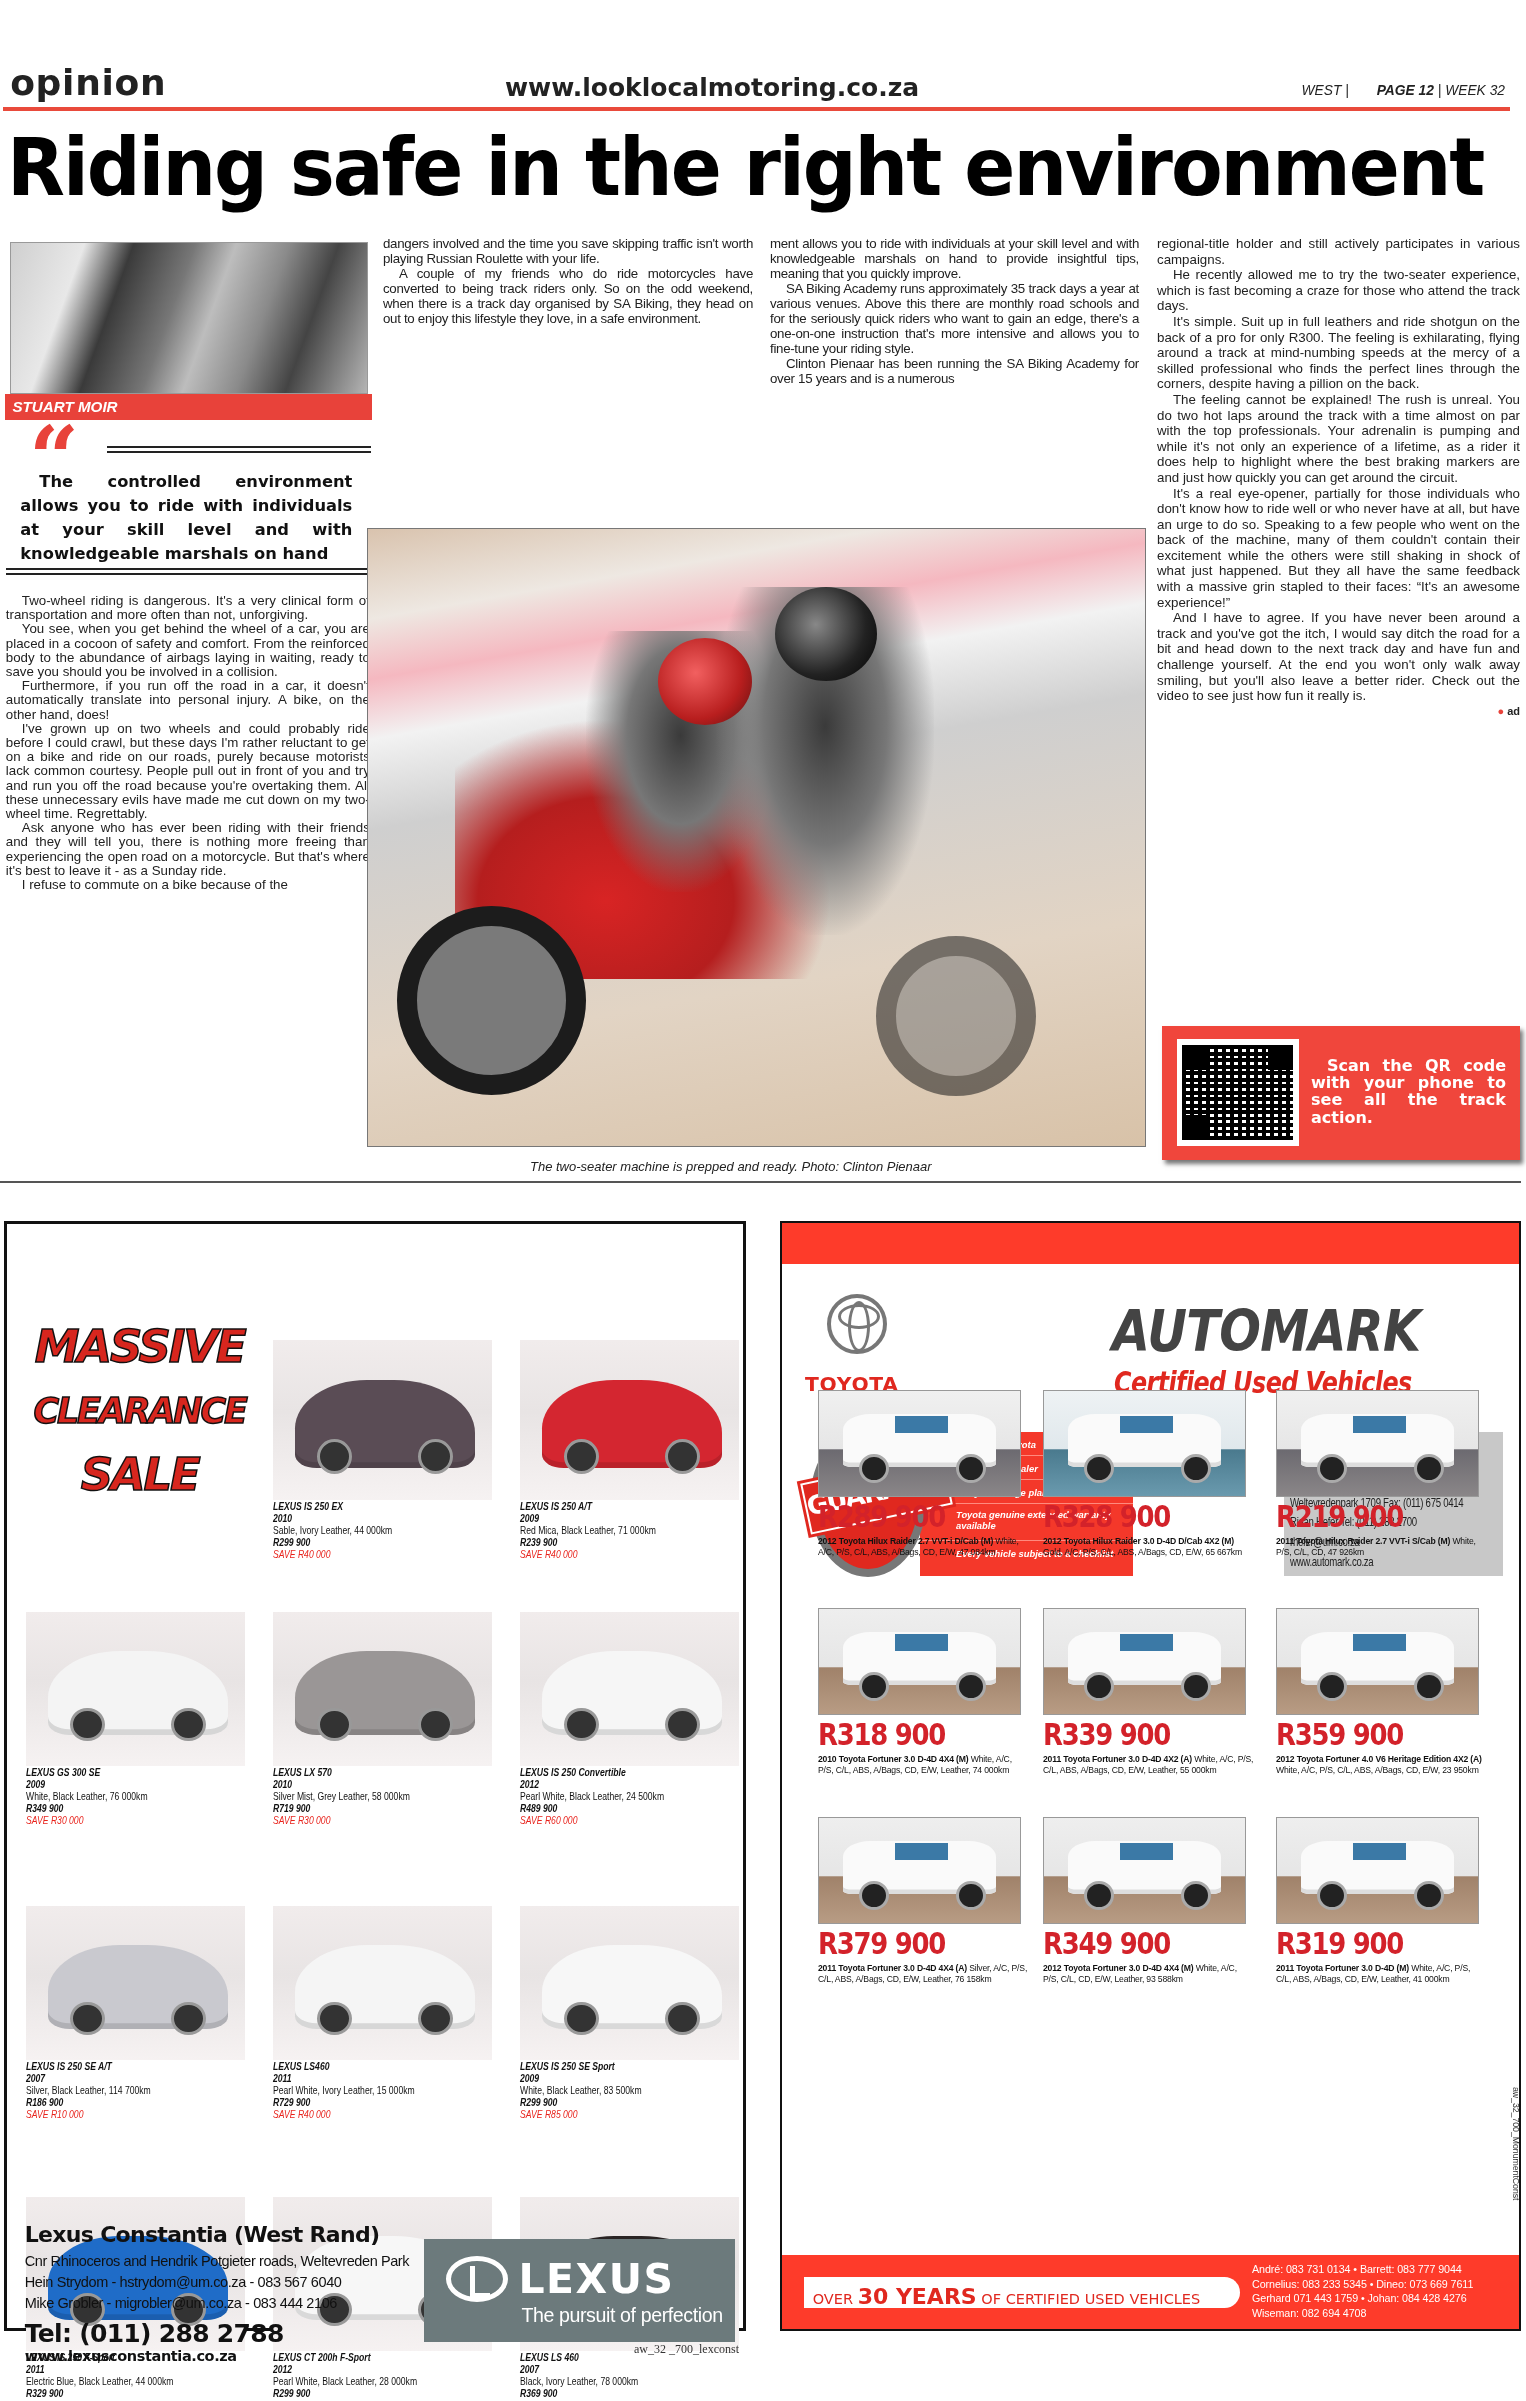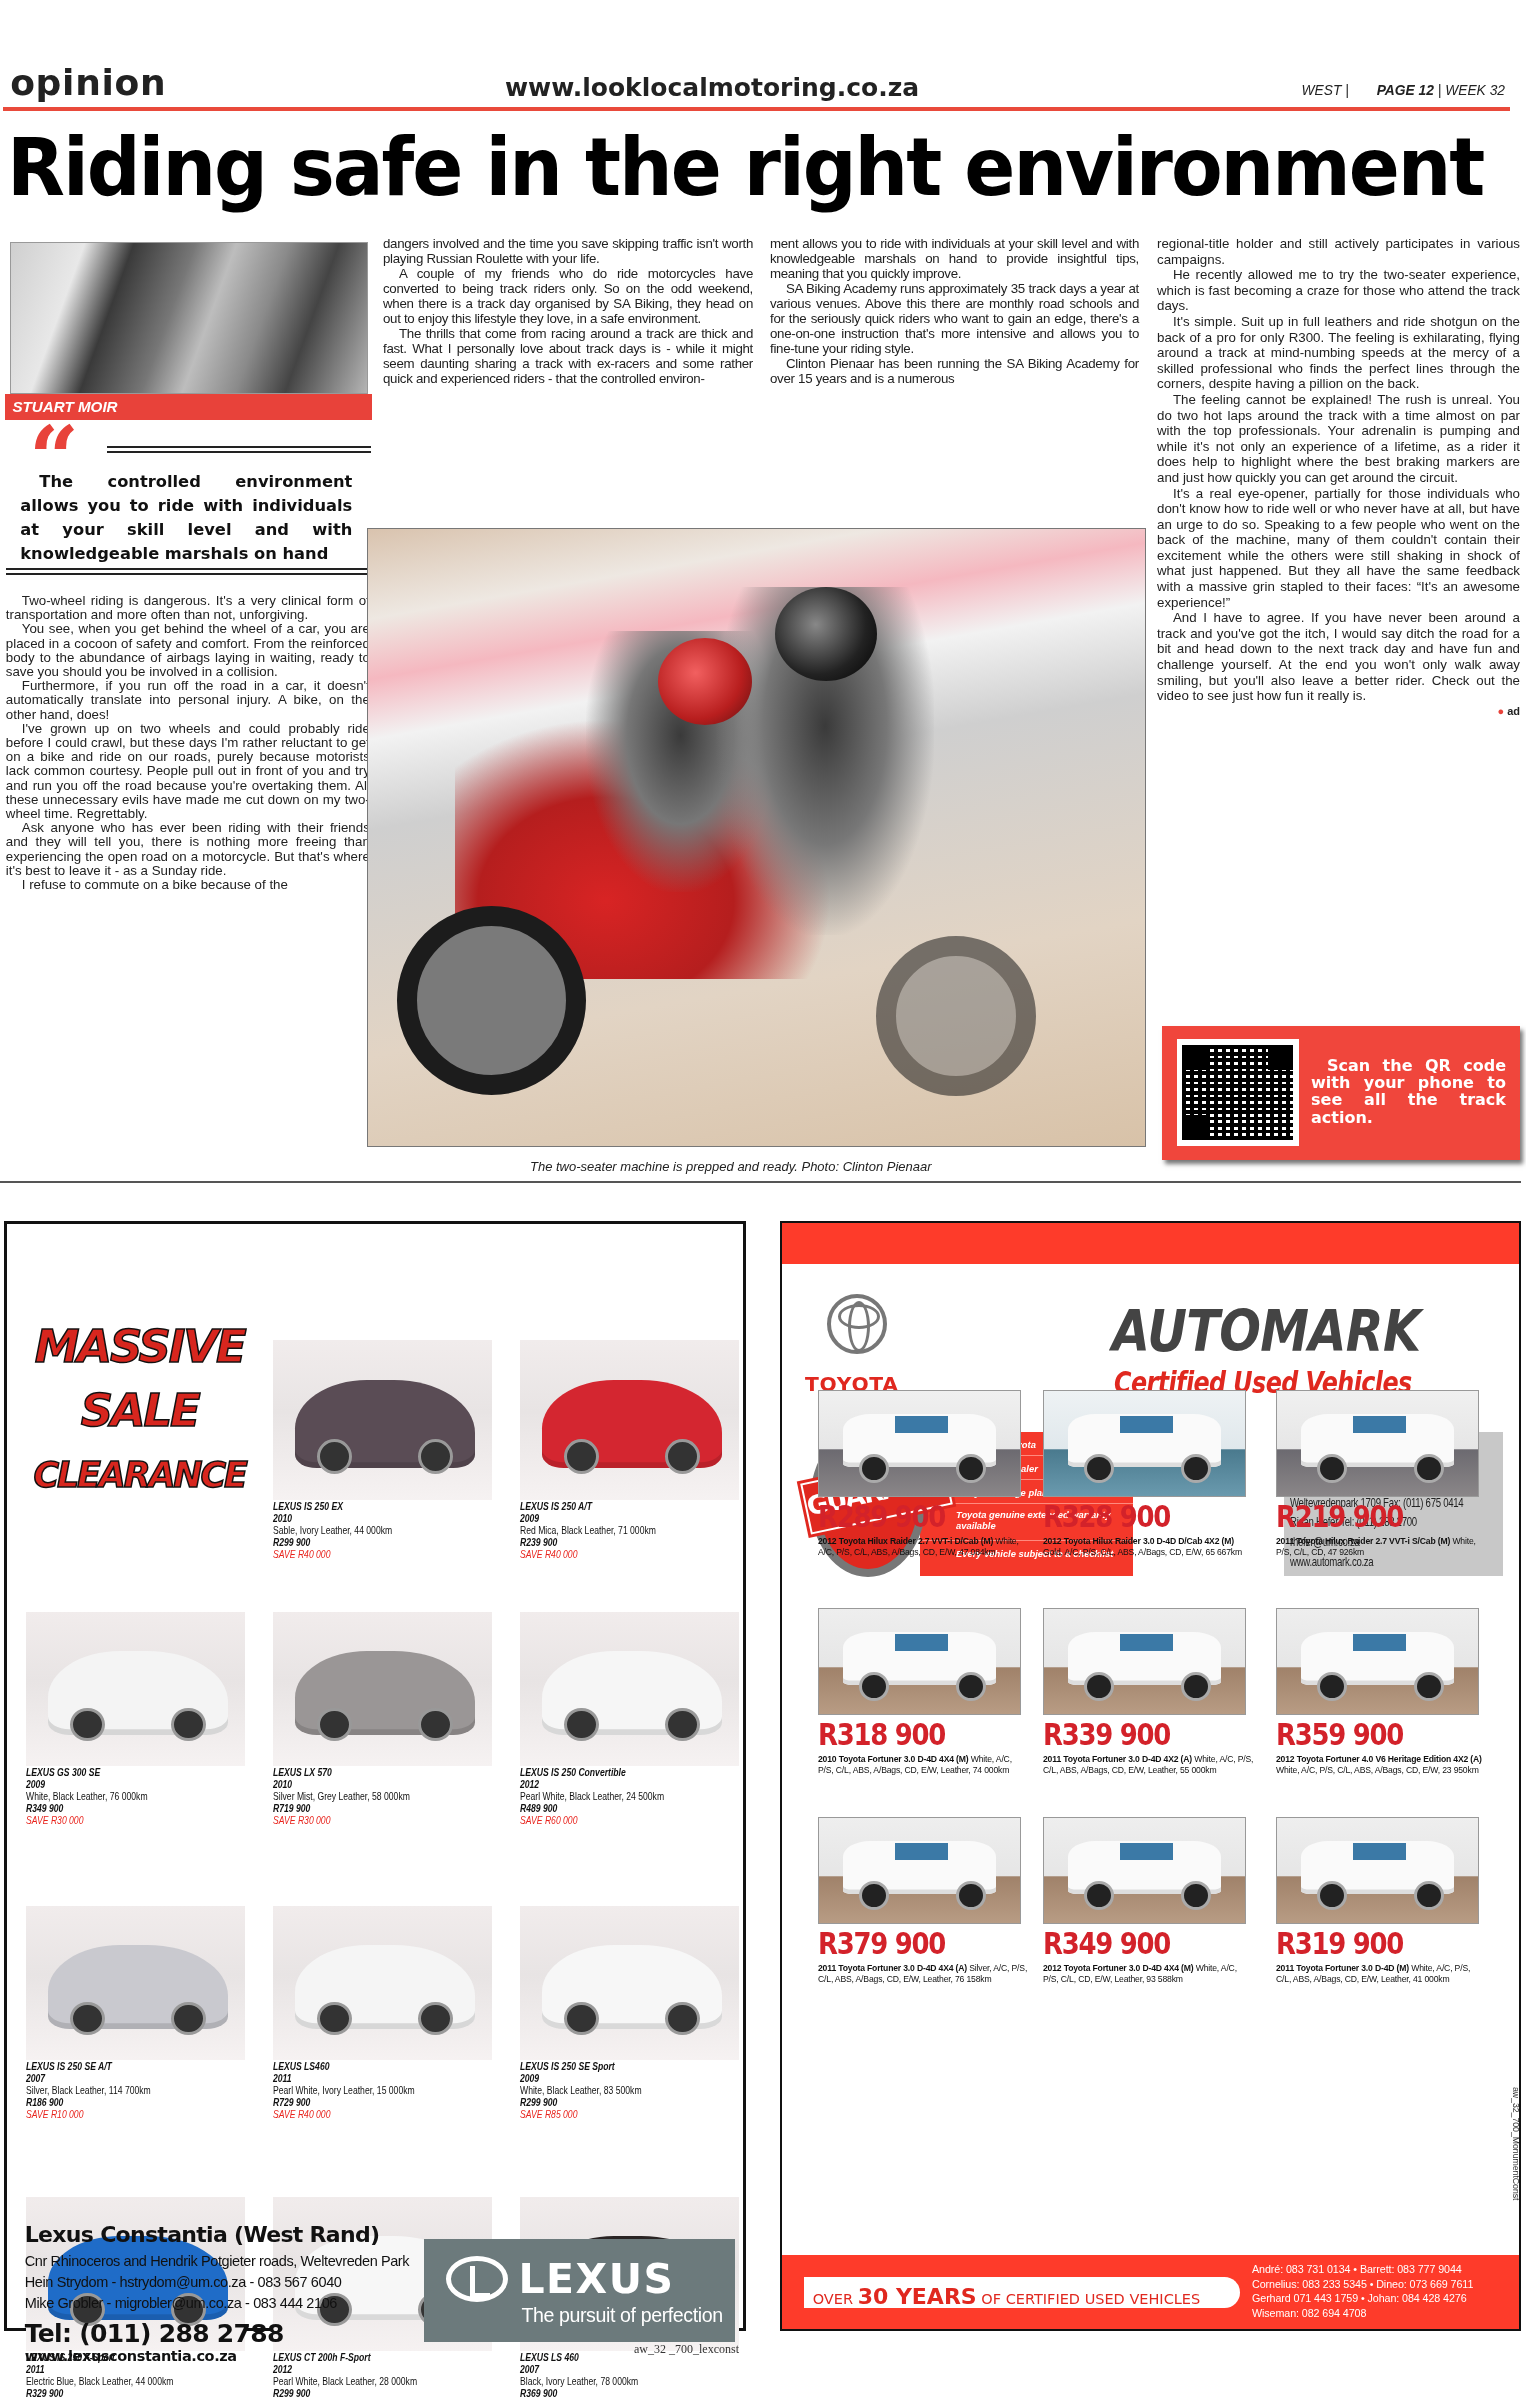--- a/index.html
+++ b/index.html
@@ -138,21 +138,20 @@
   <p>Two-wheel riding is dangerous. It's a very clinical form of transportation and more often than not, unforgiving.</p>
   <p>You see, when you get behind the wheel of a car, you are placed in a cocoon of safety and comfort. From the reinforced body to the abundance of airbags laying in waiting, ready to save you should you be involved in a collision.</p>
   <p>Furthermore, if you run off the road in a car, it doesn't automatically translate into personal injury. A bike, on the other hand, does!</p>
   <p>I've grown up on two wheels and could probably ride before I could crawl, but these days I'm rather reluctant to get on a bike and ride on our roads, purely because motorists lack common courtesy. People pull out in front of you and try and run you off the road because you're overtaking them. All these unnecessary evils have made me cut down on my two-wheel time. Regrettably.</p>
   <p>Ask anyone who has ever been riding with their friends and they will tell you, there is nothing more freeing than experiencing the open road on a motorcycle. But that's where it's best to leave it - as a Sunday ride.</p>
   <p>I refuse to commute on a bike because of the</p>
 </div>
 <div class="abs col col2">
   <p class="noindent">dangers involved and the time you save skipping traffic isn't worth playing Russian Roulette with your life.</p>
   <p>A couple of my friends who do ride motorcycles have converted to being track riders only. So on the odd weekend, when there is a track day organised by SA Biking, they head on out to enjoy this lifestyle they love, in a safe environment.</p>
-  <p>The thrills that come from racing around a track are thick and fast. What I personally love about track days is - while it might seem daunting sharing a track with ex-racers and some rather quick and experienced riders - that the controlled environ-</p>
 </div>
 <div class="abs col col3">
   <p class="noindent">ment allows you to ride with individuals at your skill level and with knowledgeable marshals on hand to provide insightful tips, meaning that you quickly improve.</p>
   <p>SA Biking Academy runs approximately 35 track days a year at various venues. Above this there are monthly road schools and for the seriously quick riders who want to gain an edge, there's a one-on-one instruction that's more intensive and allows you to fine-tune your riding style.</p>
   <p>Clinton Pienaar has been running the SA Biking Academy for over 15 years and is a numerous</p>
 </div>
 <div class="abs col col4">
   <p class="noindent">regional-title holder and still actively participates in various campaigns.</p>
   <p>He recently allowed me to try the two-seater experience, which is fast becoming a craze for those who attend the track days.</p>
   <p>It's simple. Suit up in full leathers and ride shotgun on the back of a pro for only R300. The feeling is exhilarating, flying around a track at mind-numbing speeds at the mercy of a skilled professional who finds the perfect lines through the corners, despite having a pillion on the back.</p>
@@ -178,22 +177,22 @@
       <div class="qr-grid"></div>
     </div>
   <div class="qr-text">Scan the QR code with your phone to see all the track action.</div>
 </div>
 
 <div class="abs section-rule"></div>
 
 <div class="abs lexus-ad">
   <div class="clearance">
     <div>MASSIVE</div>
+    <div style="font-size:35px">CLEARANCE</div>
     <div>SALE</div>
-    <div style="font-size:35px">CLEARANCE</div>
   </div>
 
   <div id="lexus-cars">
       <div class="car-cell" style="left: 266px; top: 116px;">
         <div class="car-photo" style="height:160px">
           <div class="car-shape" style="background:#5a4c55;box-shadow:inset 0 -5.8px 0 rgba(0,0,0,.12)"></div>
           <div class="car-wheel" style="left:20%"></div>
           <div class="car-wheel" style="left:66%"></div>
         </div>
         <div class="car-text">

